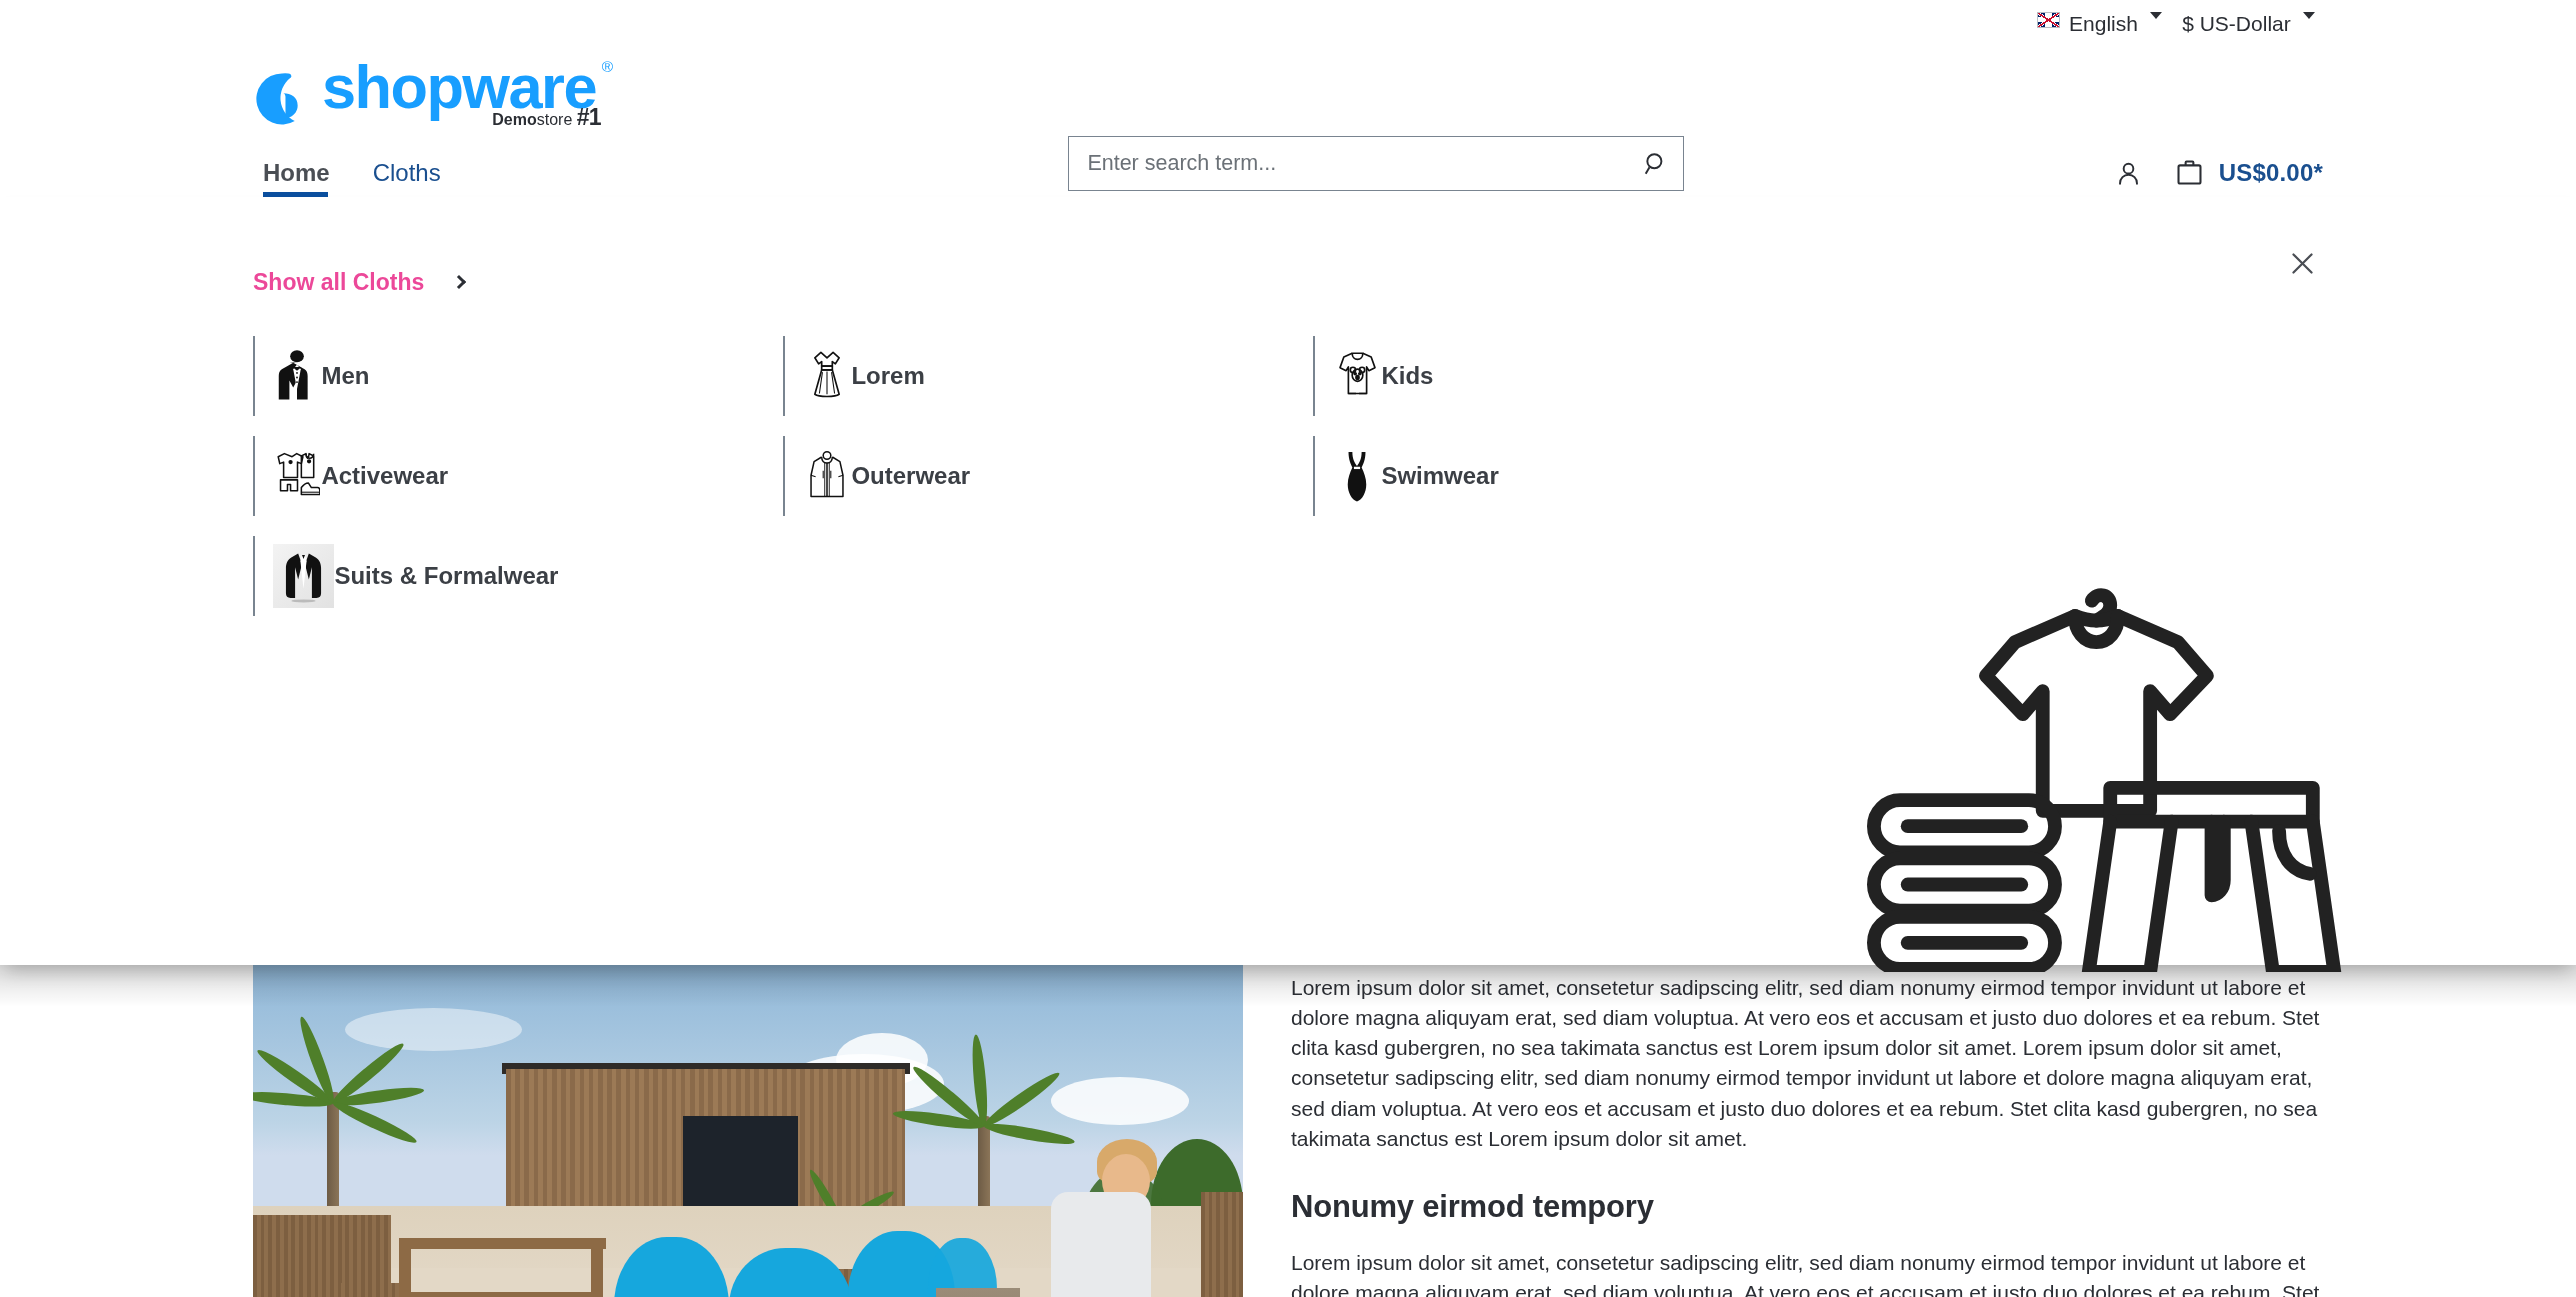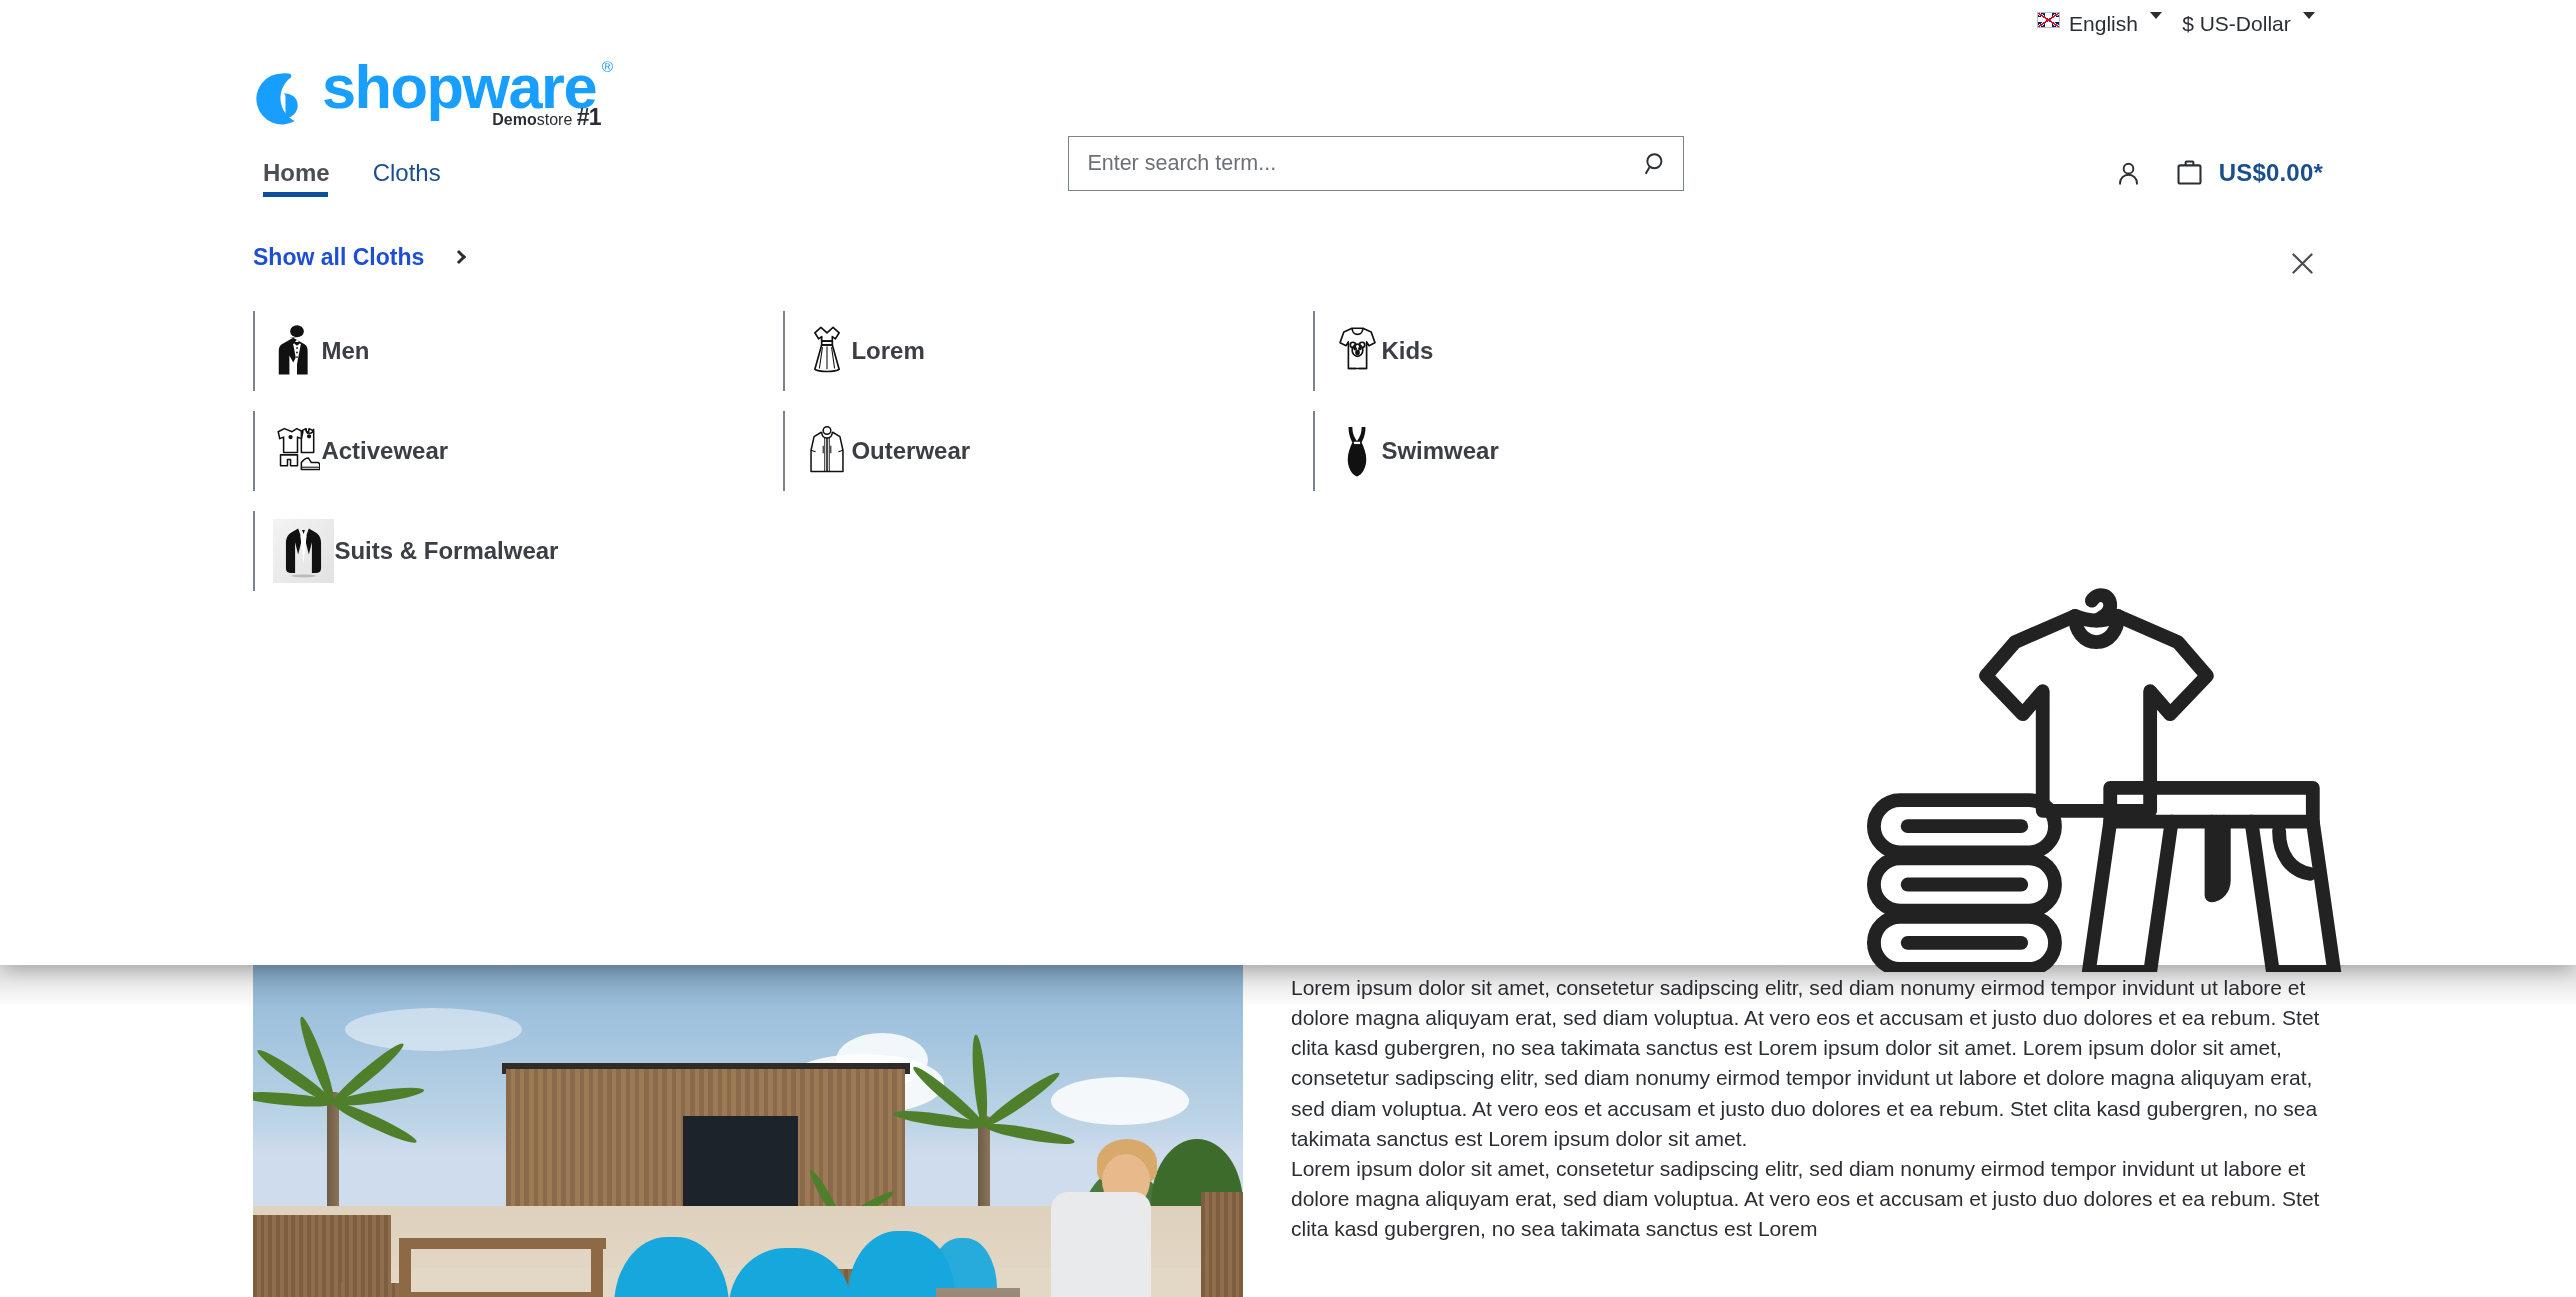--- a/index.html
+++ b/index.html
@@ -104,21 +104,21 @@
 
   
   .flyout{
     position:relative;background:#fff;padding:0 0 55px 0;height:768px;
     box-shadow:0 10.7px 17px -4.6px rgba(0,0,0,.22);
     z-index:5;
   }
   .flyout-inner{ position:relative;padding:0 253px; }
   .showall{
     display:inline-flex;align-items:center;gap:30px;
-    font-size:23px;font-weight:bold;color:#1d4ed8;margin-top:47px;cursor:pointer;
+    font-size:23px;font-weight:bold;color:#ec4899;margin-top:72px;cursor:pointer;
     text-decoration:none;
   }
   .chev{
     width:10px;height:10px;border-right:3.1px solid #2b2e34;border-top:3.1px solid #2b2e34;
     transform:rotate(45deg);display:inline-block;margin-bottom:1.5px;
   }
   .close-x{
     position:absolute;right:253px;top:46px;width:41px;height:41px;
     background:none;border:0;cursor:pointer;display:flex;align-items:center;justify-content:center;
   }
@@ -466,16 +466,17 @@
       <div class="ph-block" style="left:683px;top:326px;width:84px;height:114px;"></div>
       <div class="ph-hair" style="left:844px;top:177px;width:60px;height:46px;"></div>
       <div class="ph-head" style="left:849px;top:192px;width:48px;height:54px;"></div>
       <div class="ph-shirt" style="left:798px;top:230px;width:100px;height:123px;"></div>
 
     </div>
   </div>
 
   <div class="content-text">
     <p>Lorem ipsum dolor sit amet, consetetur sadipscing elitr, sed diam nonumy eirmod tempor invidunt ut labore et dolore magna aliquyam erat, sed diam voluptua. At vero eos et accusam et justo duo dolores et ea rebum. Stet clita kasd gubergren, no sea takimata sanctus est Lorem ipsum dolor sit amet. Lorem ipsum dolor sit amet, consetetur sadipscing elitr, sed diam nonumy eirmod tempor invidunt ut labore et dolore magna aliquyam erat, sed diam voluptua. At vero eos et accusam et justo duo dolores et ea rebum. Stet clita kasd gubergren, no sea takimata sanctus est Lorem ipsum dolor sit amet.</p>
+    <h2>Nonumy eirmod tempory</h2>
     <p>Lorem ipsum dolor sit amet, consetetur sadipscing elitr, sed diam nonumy eirmod tempor invidunt ut labore et dolore magna aliquyam erat, sed diam voluptua. At vero eos et accusam et justo duo dolores et ea rebum. Stet clita kasd gubergren, no sea takimata sanctus est Lorem</p>
   </div>
 </div>
 
 
 </body></html>

